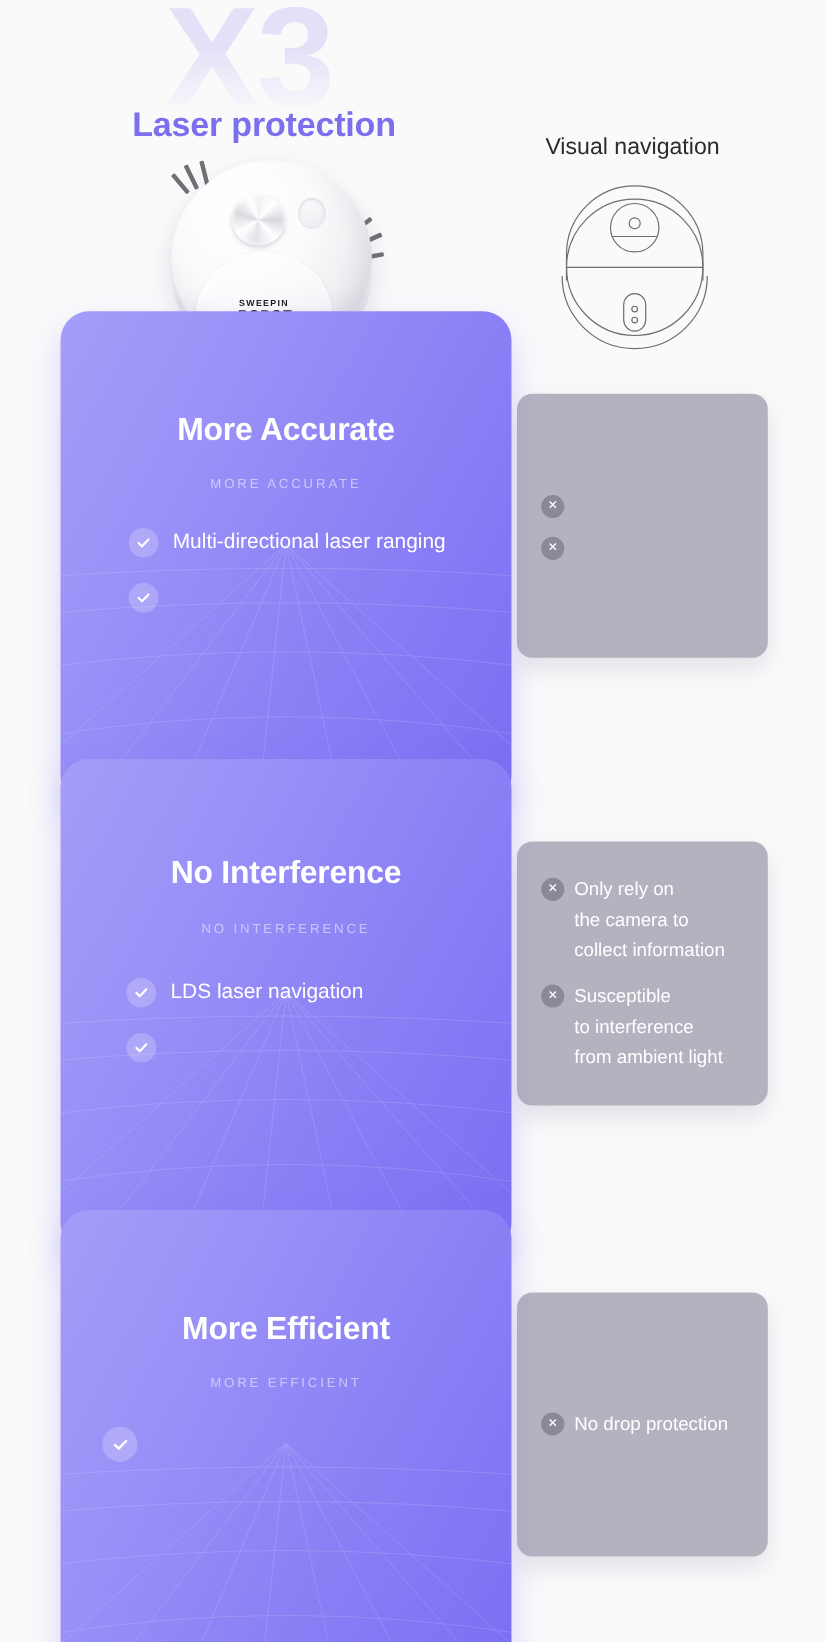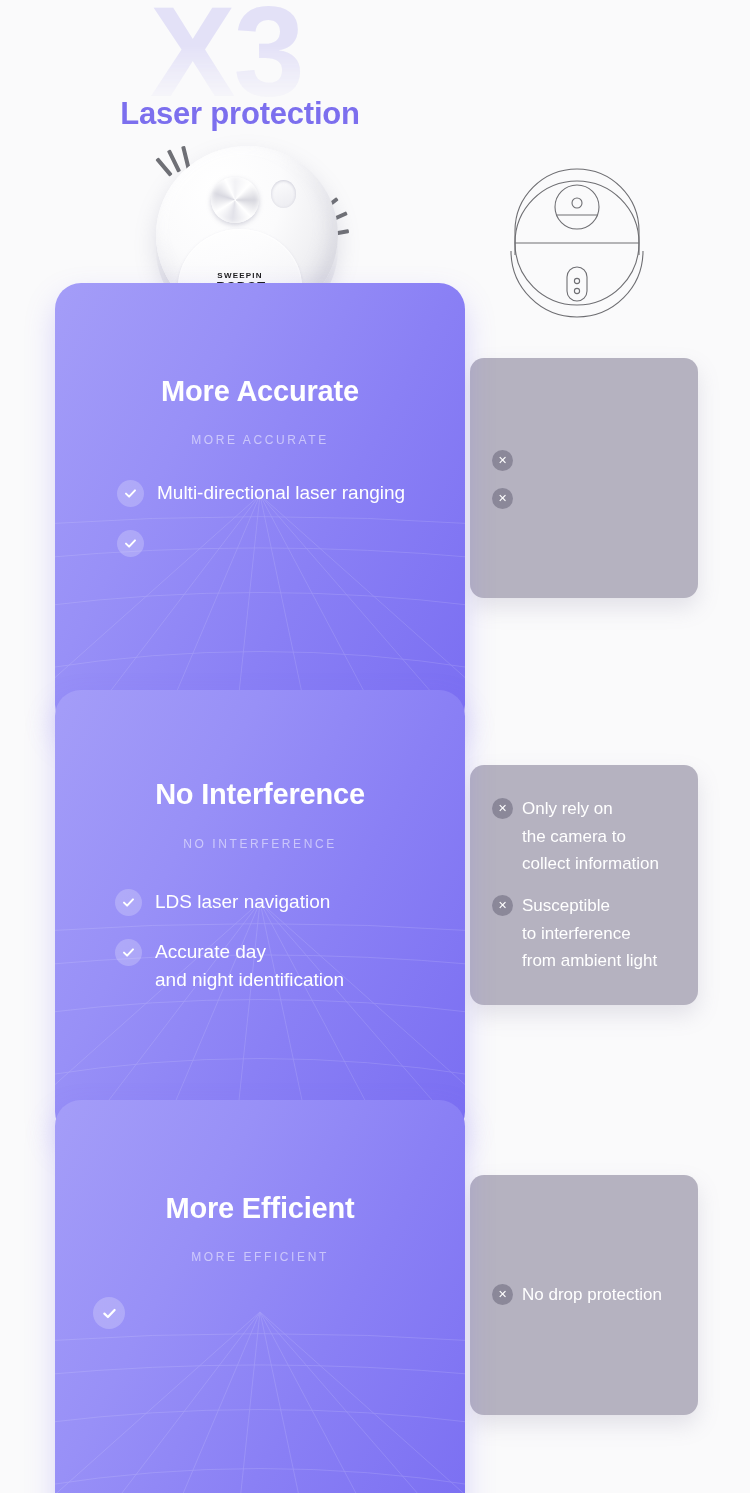--- a/index.html
+++ b/index.html
@@ -173,20 +173,21 @@
 </style>
 </head>
 <body>
 
 <div class="header">
 
   <div class="watermark">X3</div>
 
   <div class="laser-title">Laser protection</div>
 
+  <div class="visual-title">Visual navigation</div>
 
   <div class="robot">
     <div class="brush brush-l1"></div>
     <div class="brush brush-l2"></div>
     <div class="brush brush-l3"></div>
     <div class="brush brush-r1"></div>
     <div class="brush brush-r2"></div>
     <div class="brush brush-r3"></div>
     <div class="robot-rim"></div>
     <div class="robot-body"></div>
@@ -318,22 +319,20 @@
               </svg>
           </span>
           <span class="pro-text" style="white-space:pre-line">LDS laser navigation</span>
         </div>
         <div class="pro-row">
           <span class="check-circle">
             <svg width="15" height="15" viewBox="0 0 15 15">
                 <path d="M3 7.6 L6.1 10.6 L12 4.4" stroke="#ffffff" stroke-width="2" fill="none" stroke-linecap="round" stroke-linejoin="round"></path>
               </svg>
           </span>
-          <span class="pro-text" style="white-space:pre-line">Accurate day
-and night identification</span>
         </div>
       </div>
     </div>
   </div>
 </div>
 
 <div class="section sec-3">
   <div class="con-card c3">
     <div class="con-row">
       <span class="x-circle">✕</span>

